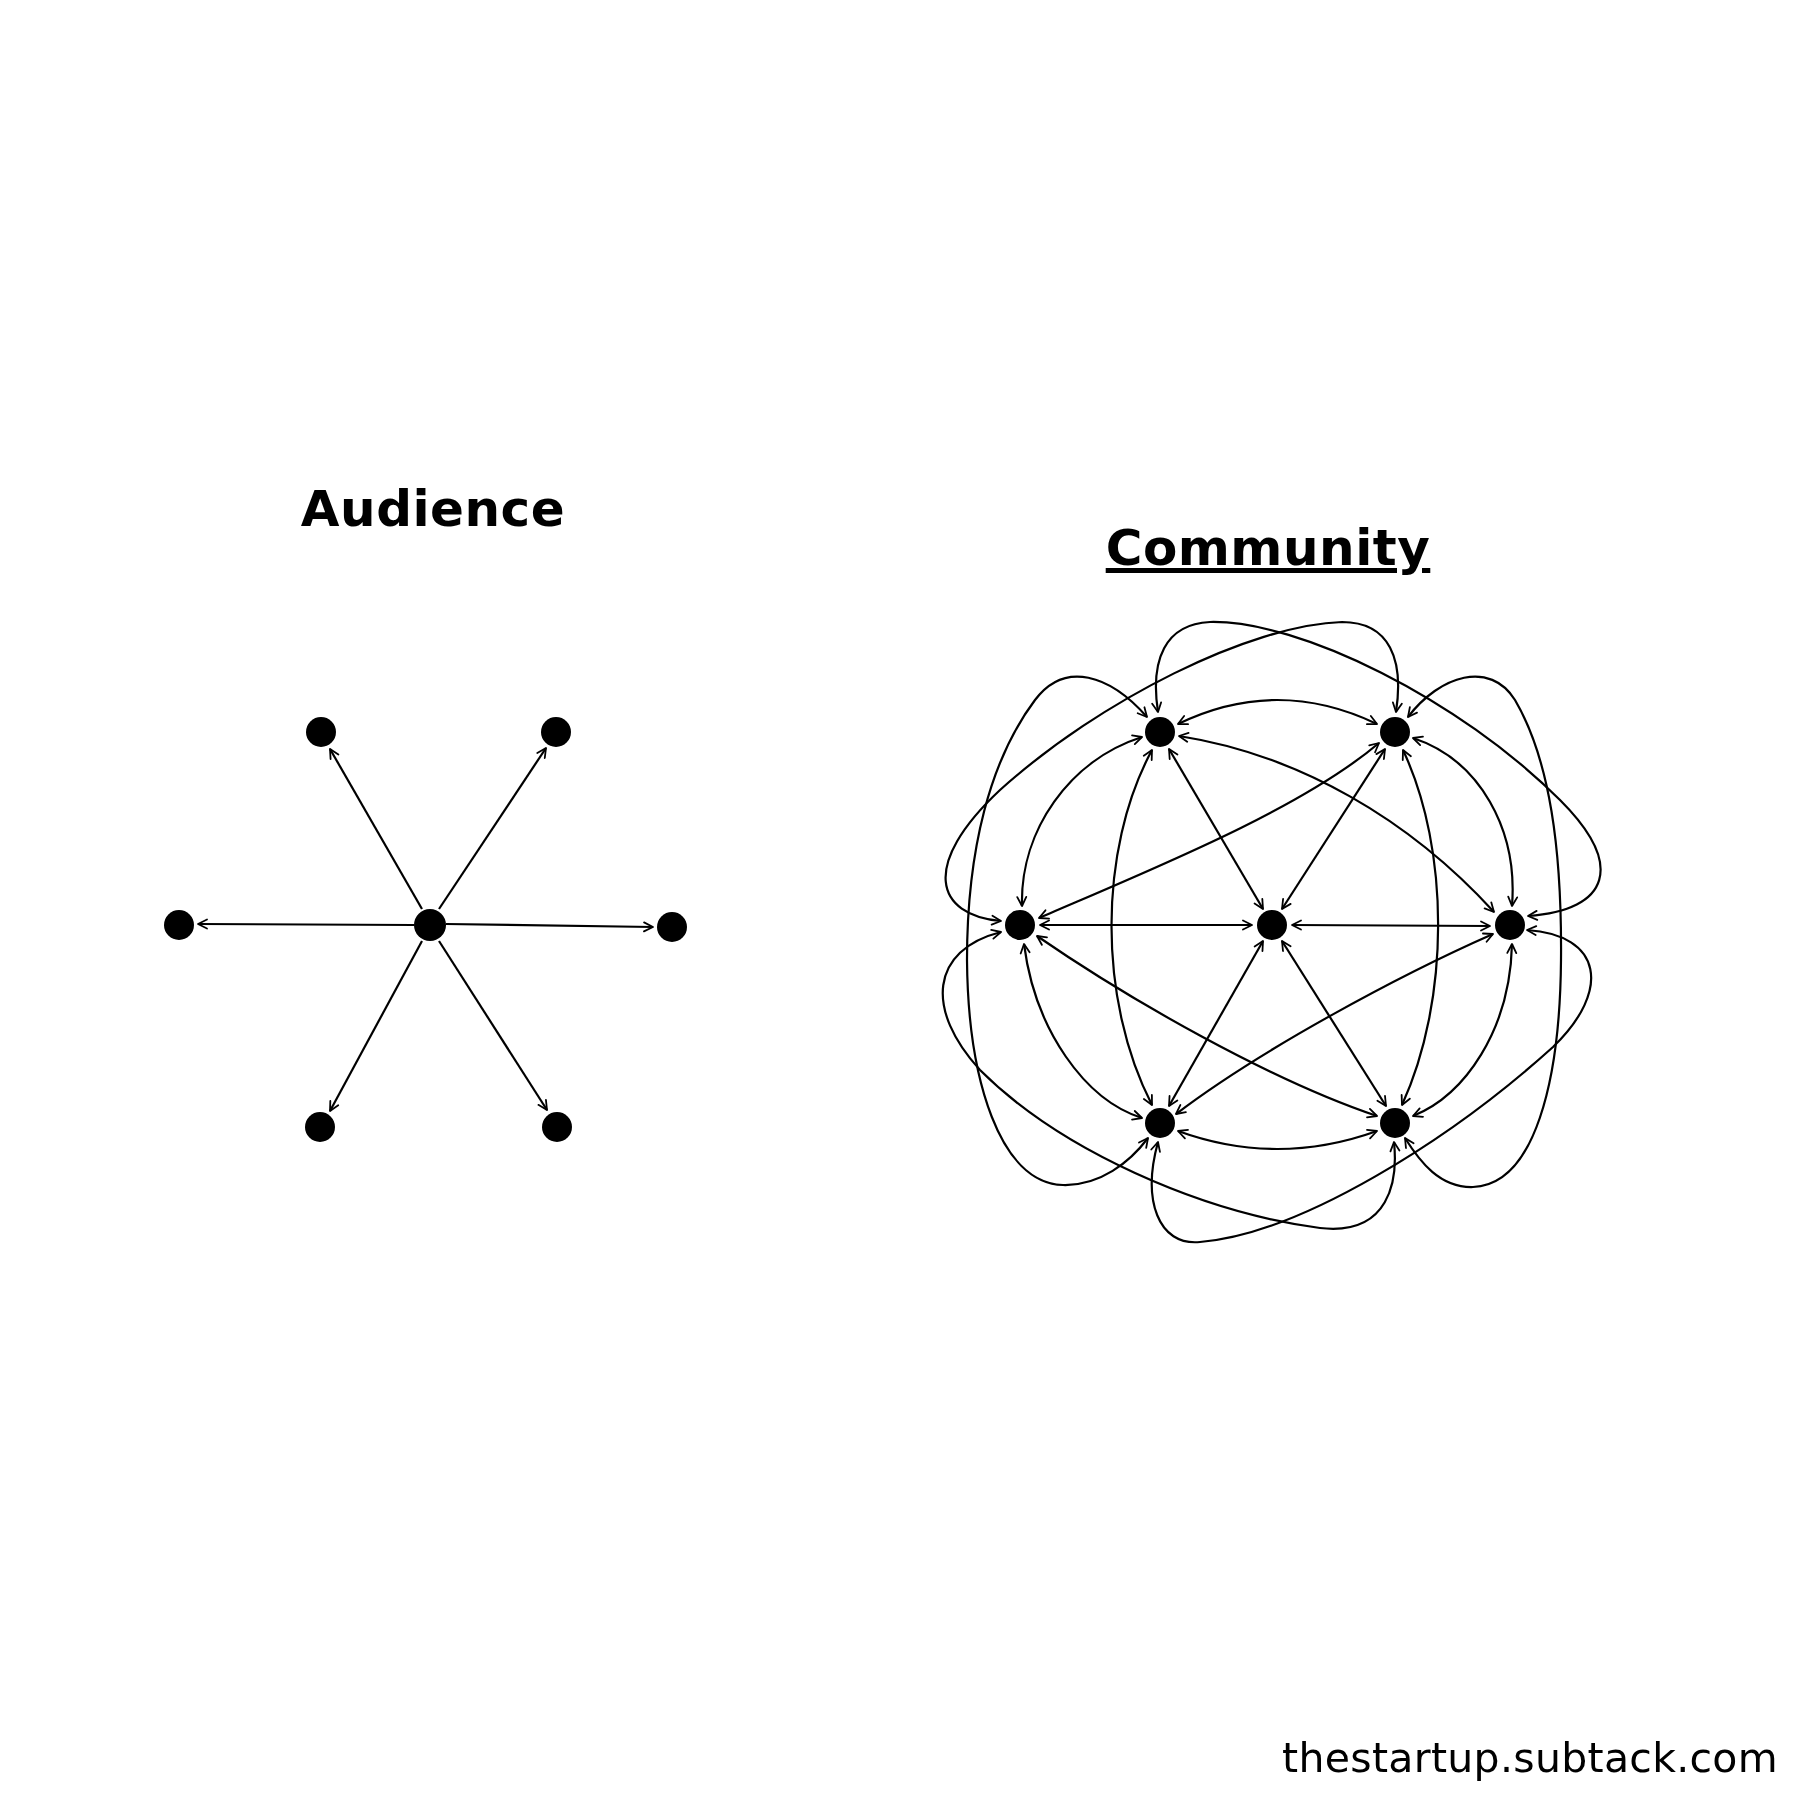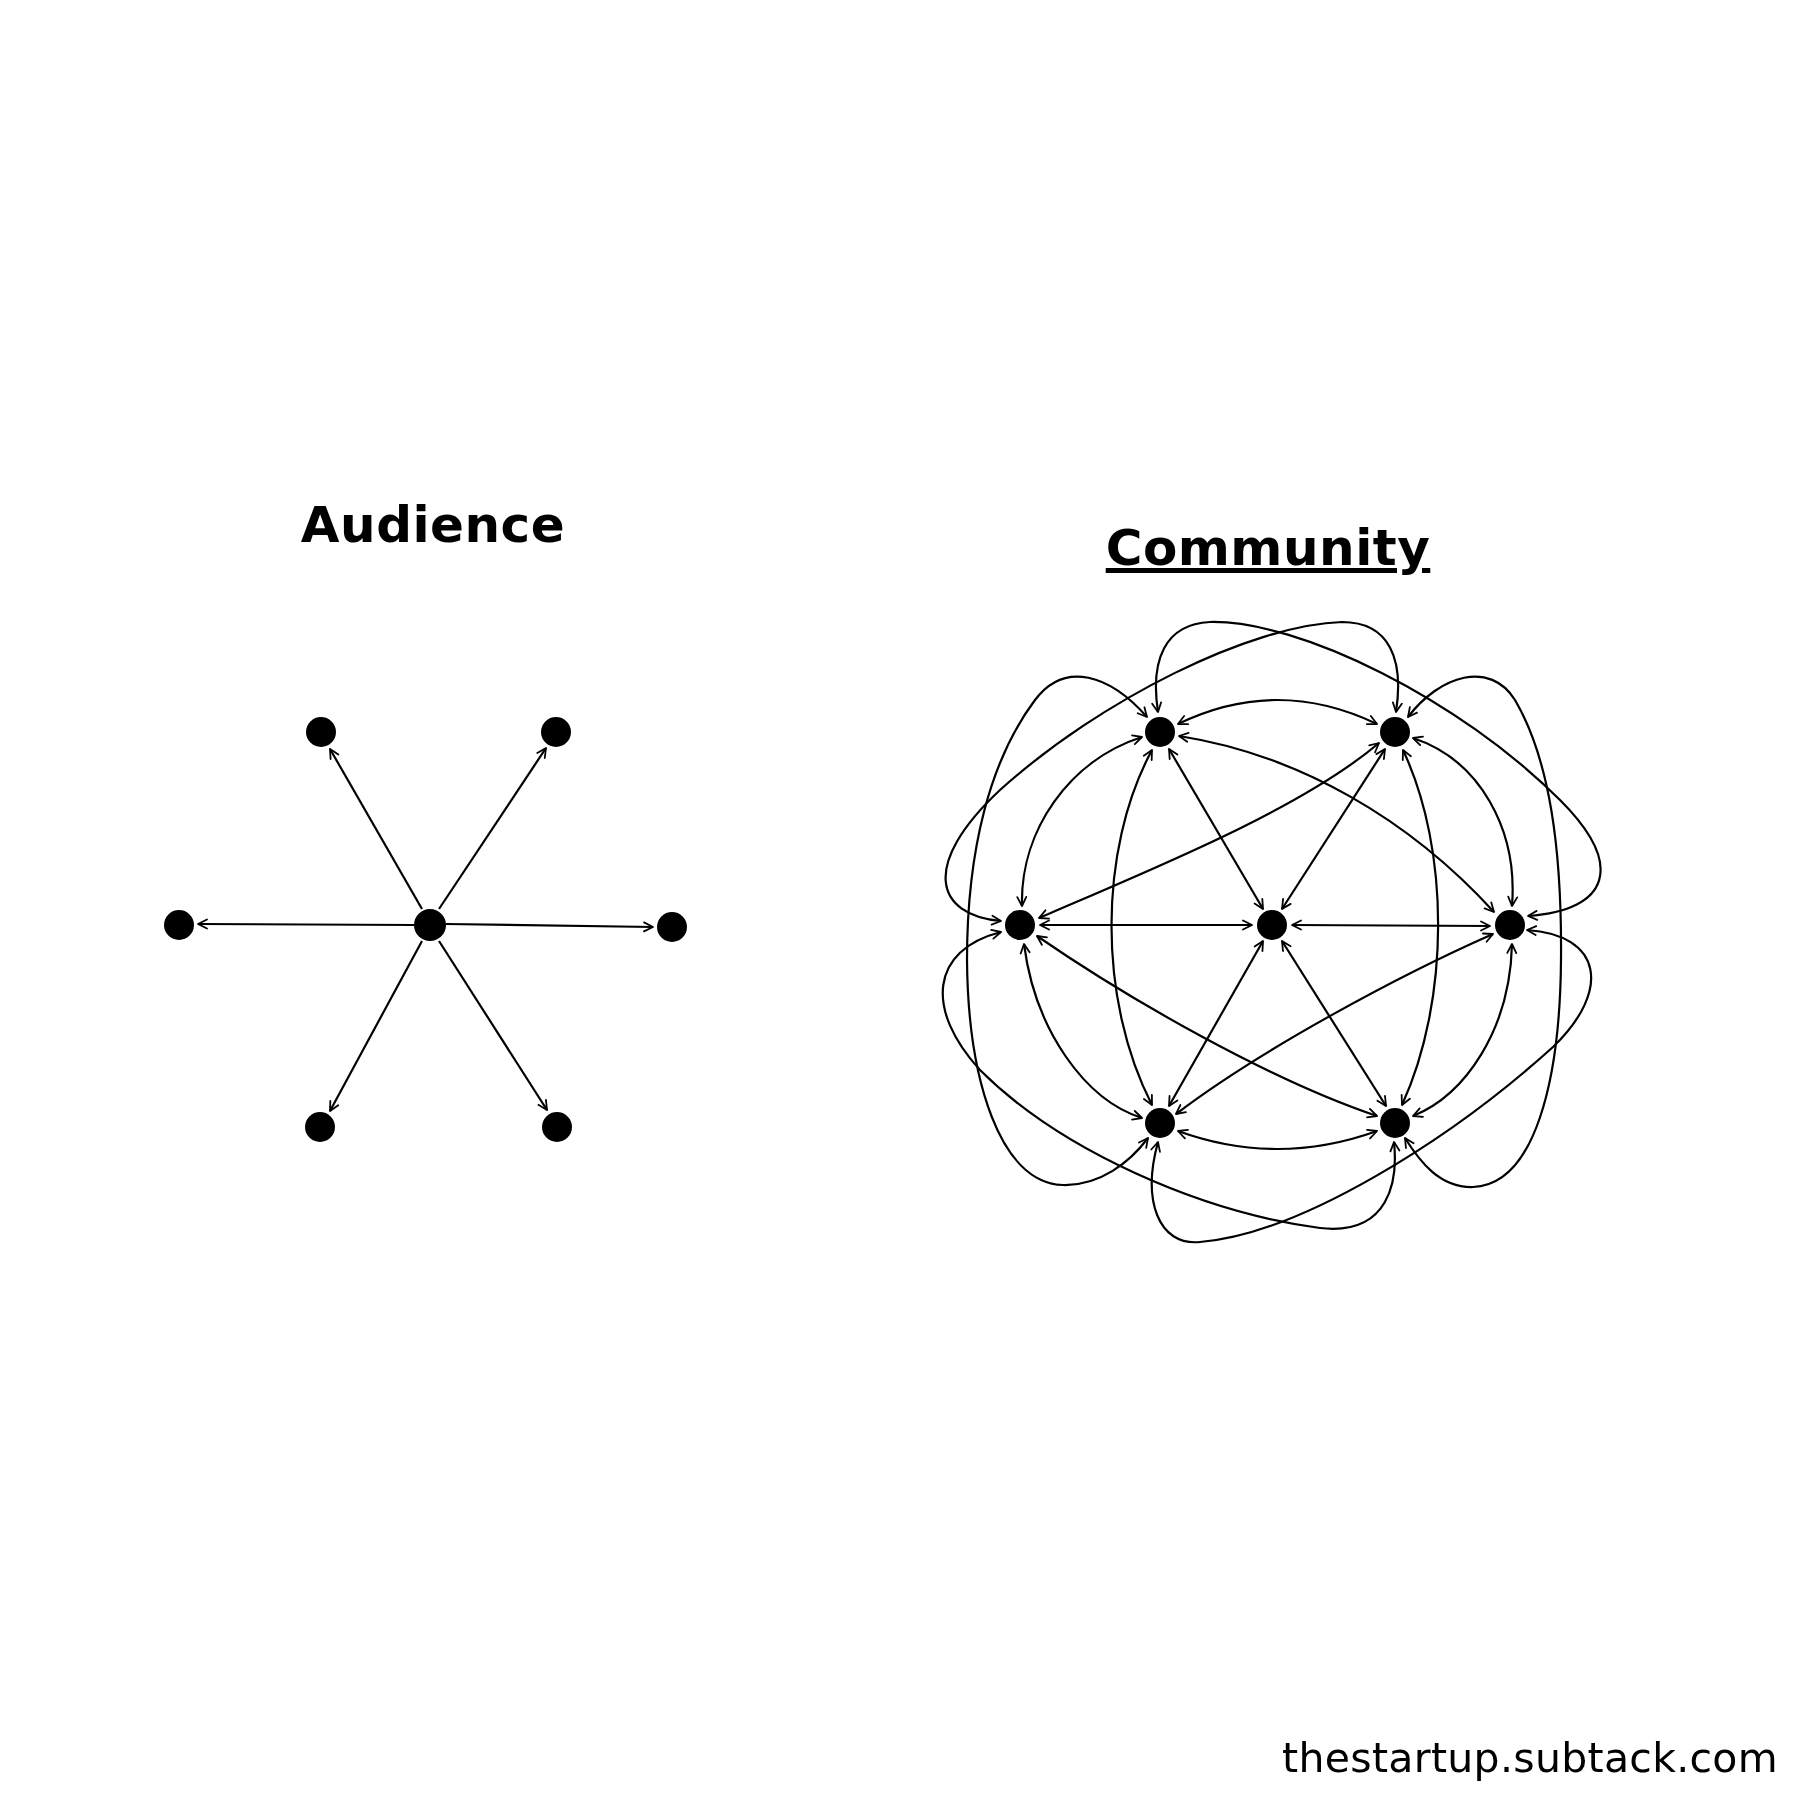--- a/index.html
+++ b/index.html
@@ -1,21 +1,21 @@
 <!DOCTYPE html>
 <html><head>
 <meta charset="utf-8">
 <style>
   html, body { margin: 0; padding: 0; background: #ffffff; }
   body { width: 1800px; height: 1800px; position: relative; overflow: hidden;
          font-family: "Liberation Sans", "DejaVu Sans", sans-serif; }
   .title { position: absolute; font-family: "DejaVu Sans", "Liberation Sans", sans-serif;
            font-weight: bold; font-size: 50px; color: #000; text-align: center;
            letter-spacing: 0.5px; line-height: 1; }
-  #audience-title { left: 233px; top: 500px; width: 400px; }
+  #audience-title { left: 233px; top: 484px; width: 400px; }
   #community-title { left: 1068px; top: 523px; width: 400px; text-decoration: underline; }
   #footer { position: absolute; right: 22px; top: 1738px;
             font-family: "DejaVu Sans", "Liberation Sans", sans-serif;
             font-size: 41px; color: #000; letter-spacing: 0.3px; line-height: 1; }
   svg#diagram { position: absolute; left: 0; top: 0; }
   .edge { fill: none; stroke: #000; stroke-width: 2.2; }
   .node { fill: #000; }
 </style>
 </head>
 <body>

